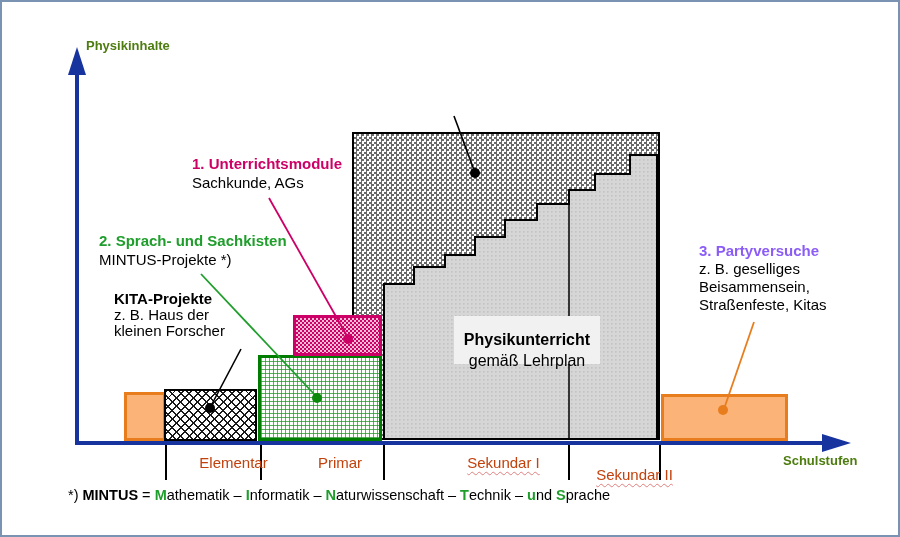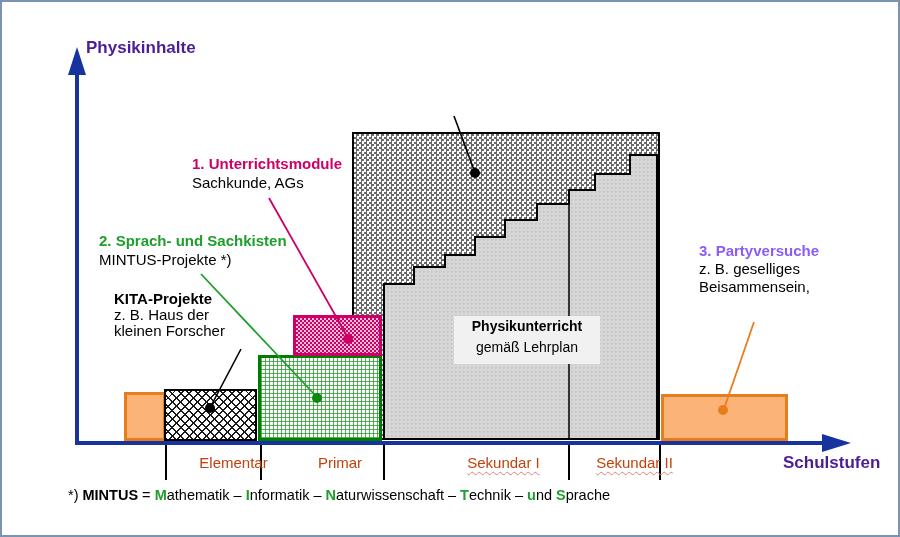--- a/index.html
+++ b/index.html
@@ -39,43 +39,43 @@
     left:291px;top:313px;width:89px;height:41px;box-sizing:border-box;
     border:3px solid #cc0066;background-color:#fff;
     background-image:conic-gradient(#cc0066 90deg, #f4bcd6 90deg 180deg, #cc0066 180deg 270deg, #f4bcd6 270deg);
     background-size:4px 4px;z-index:4;
   }
   .orangebox{box-sizing:border-box;border:3px solid #e87d1e;background:#fbb377;}
   .orange-left{left:122px;top:390px;width:42px;height:49px;z-index:1;}
   .orange-right{left:659px;top:392px;width:127px;height:47px;z-index:2;}
   .physiklabel{
     left:452px;top:314px;width:146px;height:48px;background:#f1f1f1;
-    text-align:center;font-size:14px;line-height:21px;padding-top:0;
+    text-align:center;font-size:16px;line-height:21px;padding-top:13px;
     box-sizing:border-box;z-index:5;color:#000;
   }
   .physiklabel .t1{font-weight:bold;}
   
   .overlay{left:0;top:0;z-index:6;pointer-events:none;}
   
   .txt{position:absolute;z-index:7;font-size:15px;color:#000;white-space:nowrap;}
   .b{font-weight:bold;}
-  .lbl-axis{color:#4c1d95;font-weight:bold;font-size:17px;}
+  .lbl-axis{color:#4d7c0f;font-weight:bold;font-size:13px;}
   .blk-top{left:373px;top:61px;line-height:20px;}
   .blk-pink{left:190px;top:152px;line-height:19px;}
   .blk-pink .t1{color:#cc0066;font-weight:bold;}
   .blk-green{left:97px;top:229px;line-height:19px;}
   .blk-green .t1{color:#1f9e2c;font-weight:bold;}
   .blk-kita{left:112px;top:289px;line-height:16px;}
   .blk-party{left:697px;top:240px;line-height:18px;}
   .blk-party .t1{color:#8b5cf6;font-weight:bold;}
   .xcat{position:absolute;z-index:7;top:452px;text-align:center;font-size:15px;color:#c2410c;padding-left:20px;}
   .xcat-0{left:164px;width:95px;}
   .xcat-1{left:259px;width:118px;}
   .xcat-2{left:382px;width:199px;}
-  .xcat-3{left:567px;width:91px;}
+  .xcat-3{left:567px;width:91px;margin-top:12px;}
   .spell{text-decoration-line:underline;text-decoration-style:wavy;
          text-decoration-color:#e08080;text-decoration-thickness:1px;text-underline-offset:3px;}
   .footer{position:absolute;left:66px;top:485px;z-index:7;font-size:14.5px;color:#000;white-space:nowrap;}
   .footer .g{color:#1f9e2c;}
   .footer .b{font-weight:bold;margin-top:15px;}
 </style>
 </head>
 <body>
 
 <div class="canvas">
@@ -152,17 +152,18 @@
   <div class="txt blk-kita">
     <div class="b">KITA-Projekte</div>
     <div>z. B. Haus der</div>
     <div>kleinen Forscher</div>
   </div>
 
   <div class="txt blk-party">
     <div class="t1">3. Partyversuche</div>
     <div>z. B. geselliges</div>
     <div>Beisammensein,</div>
+    <div>Straßenfeste, Kitas</div>
   </div>
 
   <div class="footer"><span>*)  </span><span class="b">MINTUS</span><span> = </span><span class="b g">M</span><span>athematik – </span><span class="b g">I</span><span>nformatik – </span><span class="b g">N</span><span>aturwissenschaft – </span><span class="b g">T</span><span>echnik – </span><span class="b g">u</span><span>nd </span><span class="b g">S</span><span>prache</span></div>
 
 </div>
 
 </body></html>

